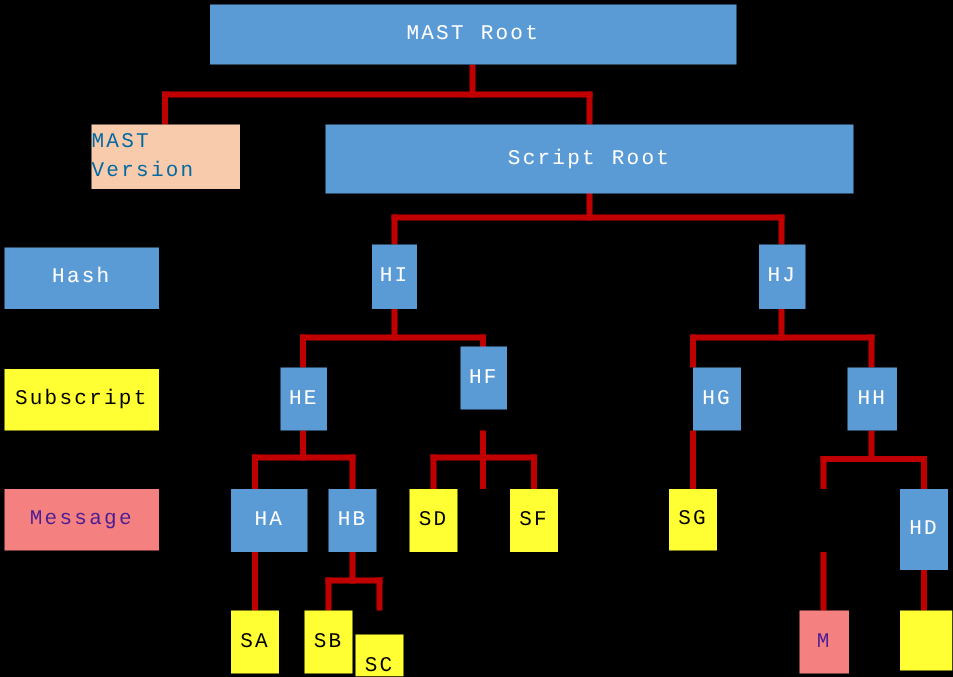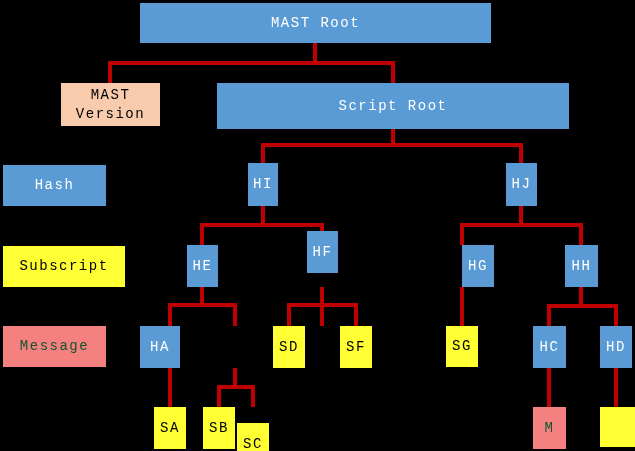--- a/index.html
+++ b/index.html
@@ -3,27 +3,27 @@
 <meta charset="utf-8">
 <style>
   html,body { margin:0; padding:0; background:#000; }
   .stage {
     position:relative; width:635px; height:451px; overflow:hidden;
     background:var(--background,#000000);
     font-family:"Liberation Mono","DejaVu Sans Mono",monospace;
   }
   .node {
     position:absolute; display:flex; align-items:center; justify-content:center;
-    text-align:center; font-size:14px; letter-spacing:1.5px; line-height:19px;
+    text-align:left; font-size:14px; letter-spacing:1.5px; line-height:19px;
     white-space:pre-line;
   }
   .blue   { background:var(--hash-blue,#5B9BD5);        color:#ffffff; }
   .yellow { background:var(--subscript-yellow,#FFFF33); color:#000000; }
-  .salmon { background:var(--message-red,#F48080);      color:#14532d; }
-  .peach  { background:var(--version-peach,#F8CBAD);    color:#000000; }
+  .salmon { background:var(--message-red,#F48080);      color:#4c1d95; }
+  .peach  { background:var(--version-peach,#F8CBAD);    color:#0369a1; }
   .line   { position:absolute; background:var(--connector,#C00000); }
 </style>
 </head>
 <body>
 
 <div class="stage">
 
   <div class="line" style="left:313px;top:43px;width:4px;height:22px;"></div>
   <div class="line" style="left:108px;top:61px;width:287px;height:4px;"></div>
   <div class="line" style="left:108px;top:61px;width:4px;height:22px;"></div>
@@ -64,41 +64,41 @@
   <div class="line" style="left:168px;top:368px;width:4px;height:39px;"></div>
   <div class="line" style="left:233px;top:368px;width:4px;height:21px;"></div>
   <div class="line" style="left:217px;top:385px;width:38px;height:4px;"></div>
   <div class="line" style="left:217px;top:385px;width:4px;height:22px;"></div>
   <div class="line" style="left:251px;top:385px;width:4px;height:22px;"></div>
 
   <div class="line" style="left:547px;top:368px;width:4px;height:39px;"></div>
   <div class="line" style="left:614px;top:368px;width:4px;height:39px;"></div>
 
   <div class="node blue" style="left:3px;top:165px;width:103px;height:41px;">Hash</div>
-  <div class="node yellow" style="left:3px;top:246px;width:122px;height:41px;">Subscript</div>
+  <div class="node yellow" style="left:3px;top:246px;width:103px;height:41px;">Subscript</div>
   <div class="node salmon" style="left:3px;top:326px;width:103px;height:41px;">Message</div>
 
   <div class="node blue" style="left:140px;top:3px;width:351px;height:40px;">MAST Root</div>
   <div class="node peach" style="left:61px;top:83px;width:99px;height:43px;">MAST Version</div>
   <div class="node blue" style="left:217px;top:83px;width:352px;height:46px;">Script Root</div>
 
   <div class="node blue" style="left:248px;top:163px;width:30px;height:43px;">HI</div>
   <div class="node blue" style="left:506px;top:163px;width:31px;height:43px;">HJ</div>
 
   <div class="node blue" style="left:187px;top:245px;width:31px;height:42px;">HE</div>
   <div class="node blue" style="left:307px;top:231px;width:31px;height:42px;">HF</div>
   <div class="node blue" style="left:446px;top:245px;width:32px;height:42px;margin-left:16px;">HG</div>
   <div class="node blue" style="left:565px;top:245px;width:33px;height:42px;">HH</div>
 
-  <div class="node blue" style="left:140px;top:326px;width:40px;height:42px;">HA</div>
+  <div class="node blue" style="left:154px;top:326px;width:51px;height:42px;">HA</div>
+  <div class="node blue" style="left:219px;top:326px;width:32px;height:42px;">HB</div>
   <div class="node yellow" style="left:273px;top:326px;width:32px;height:42px;">SD</div>
   <div class="node yellow" style="left:340px;top:326px;width:32px;height:42px;">SF</div>
   <div class="node yellow" style="left:446px;top:326px;width:32px;height:41px;">SG</div>
-  <div class="node blue" style="left:533px;top:326px;width:33px;height:42px;">HC</div>
-  <div class="node blue" style="left:600px;top:326px;width:32px;height:42px;">HD</div>
+  <div class="node blue" style="left:600px;top:326px;width:32px;height:54px;">HD</div>
 
   <div class="node yellow" style="left:203px;top:407px;width:32px;height:42px;">SB</div>
   <div class="node yellow" style="left:154px;top:407px;width:32px;height:42px;">SA</div>
   <div class="node yellow" style="left:237px;top:407px;width:32px;height:42px;margin-top:16px;">SC</div>
   <div class="node salmon" style="left:533px;top:407px;width:33px;height:42px;">M</div>
   <div class="node yellow" style="left:600px;top:407px;width:31px;height:40px;padding-left:42px;">SH</div>
 
 </div>
 
 </body></html>

